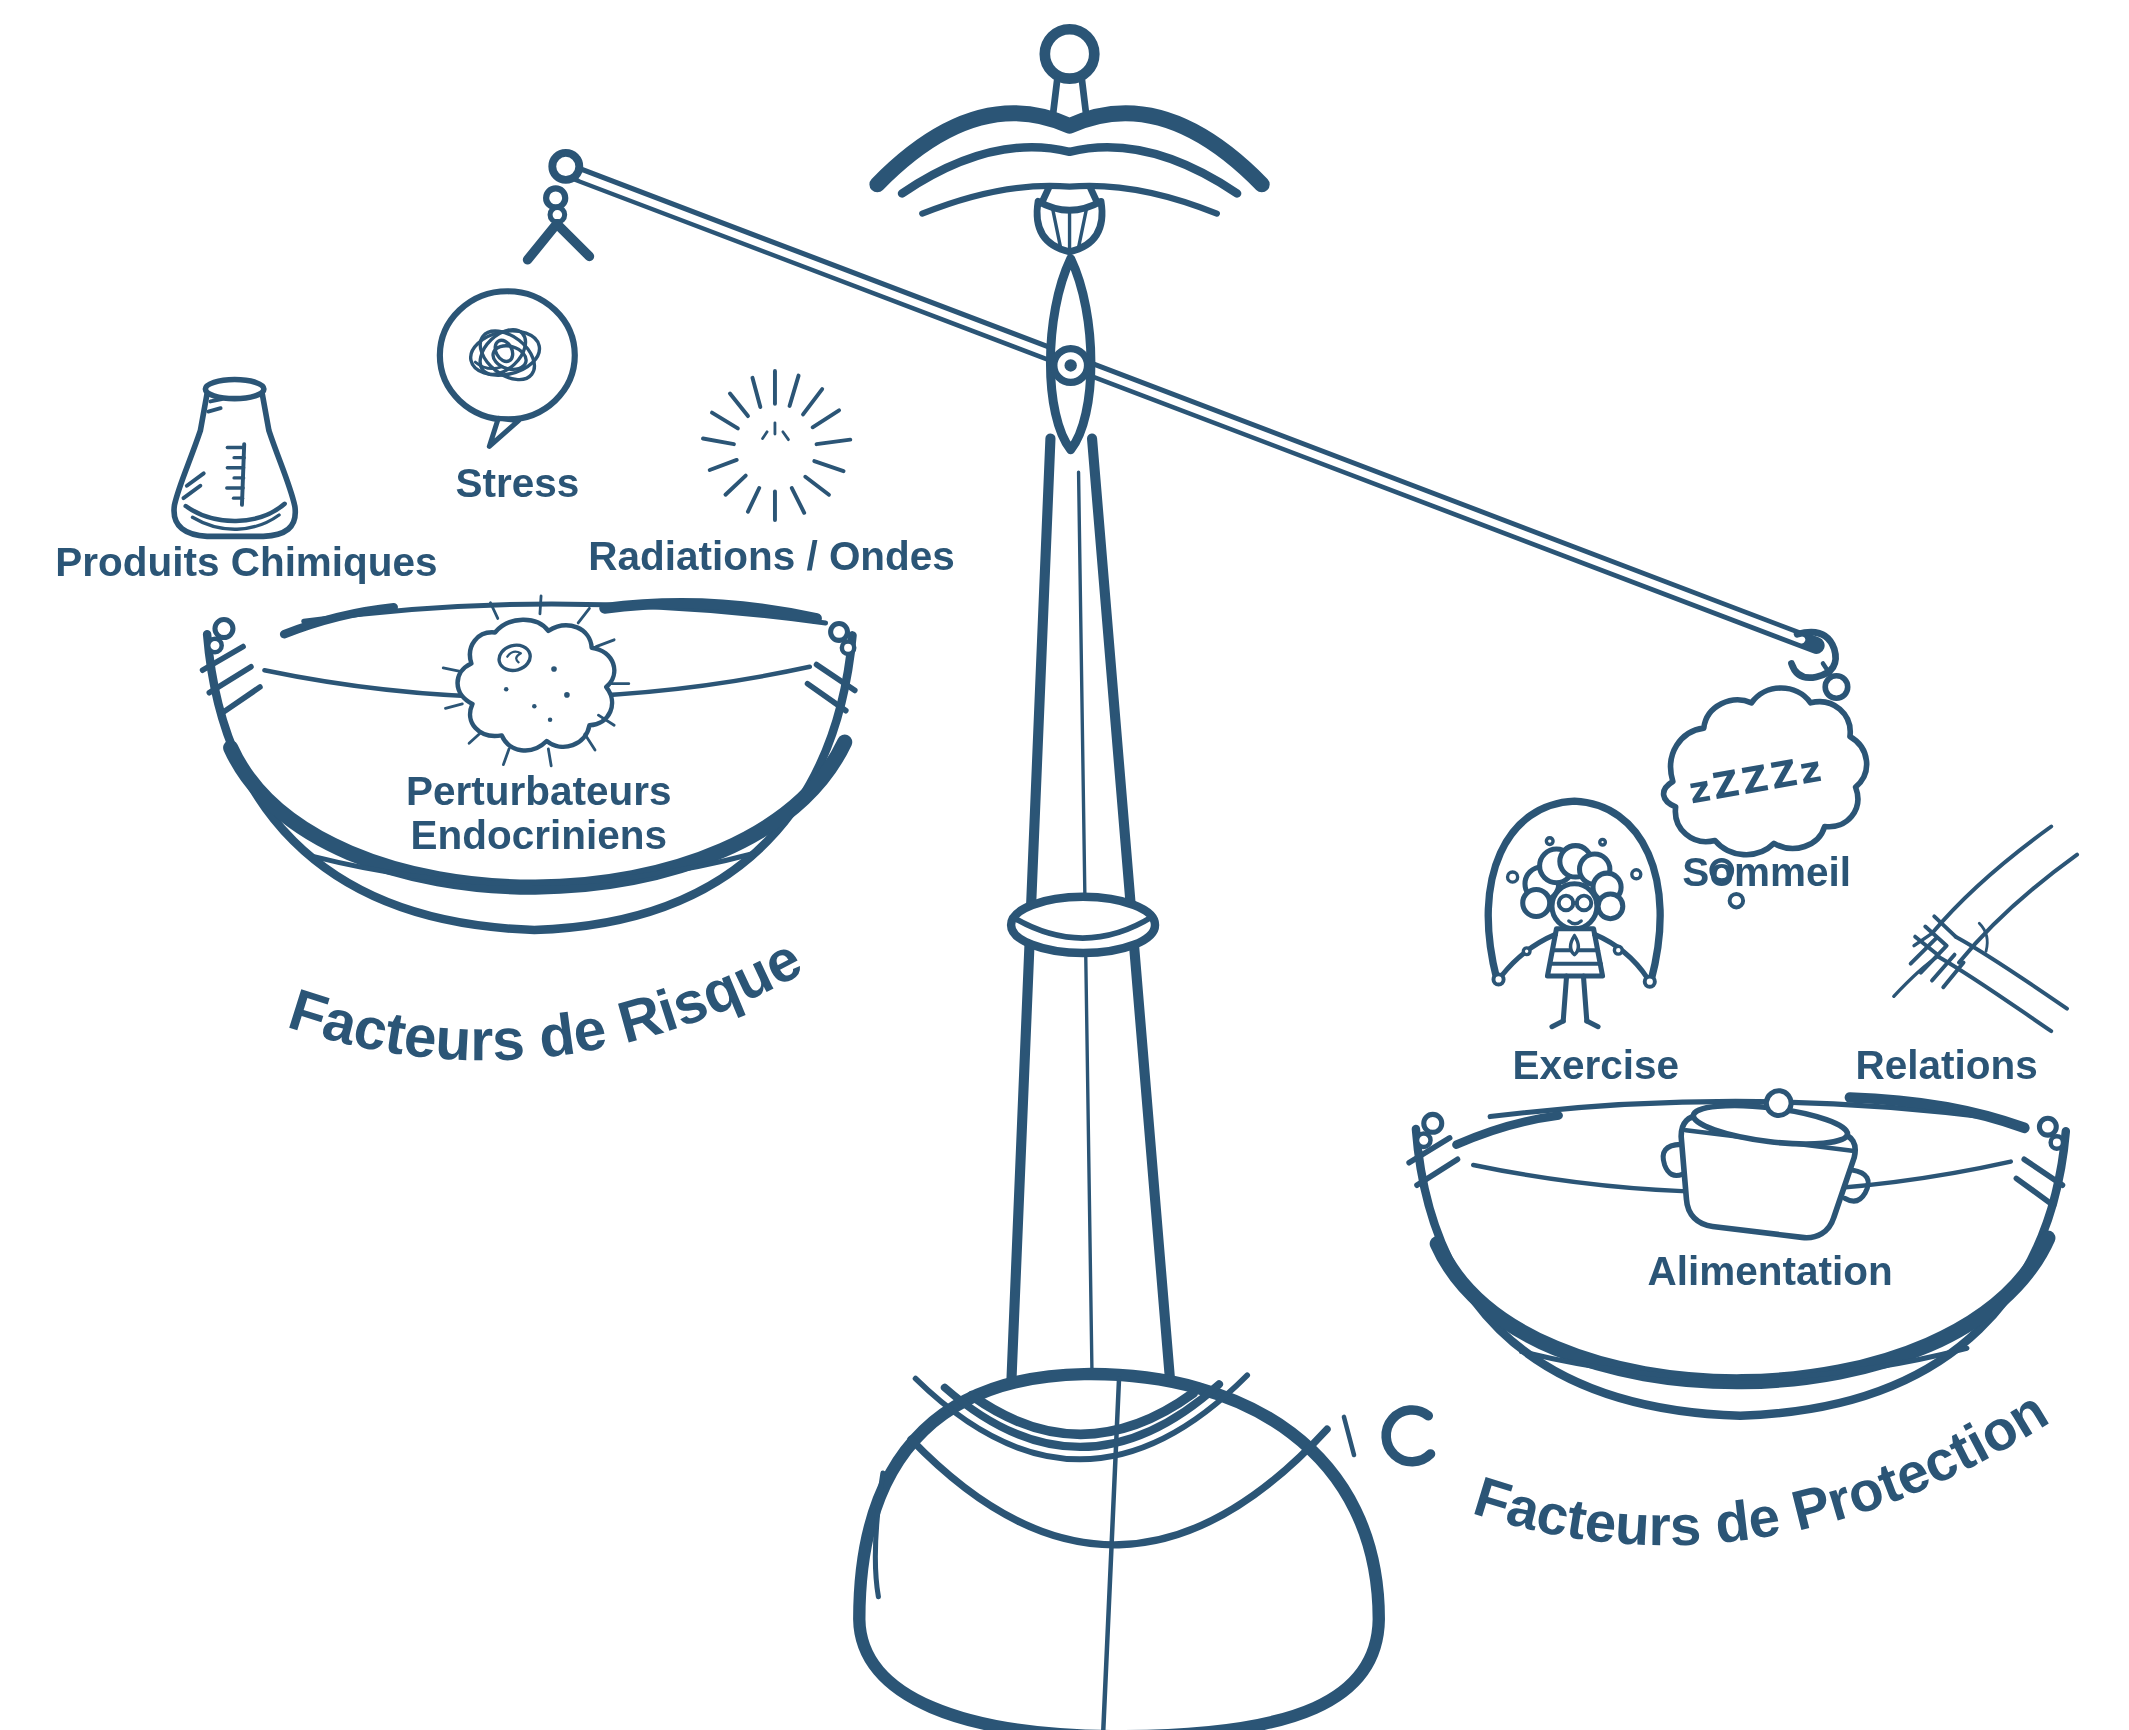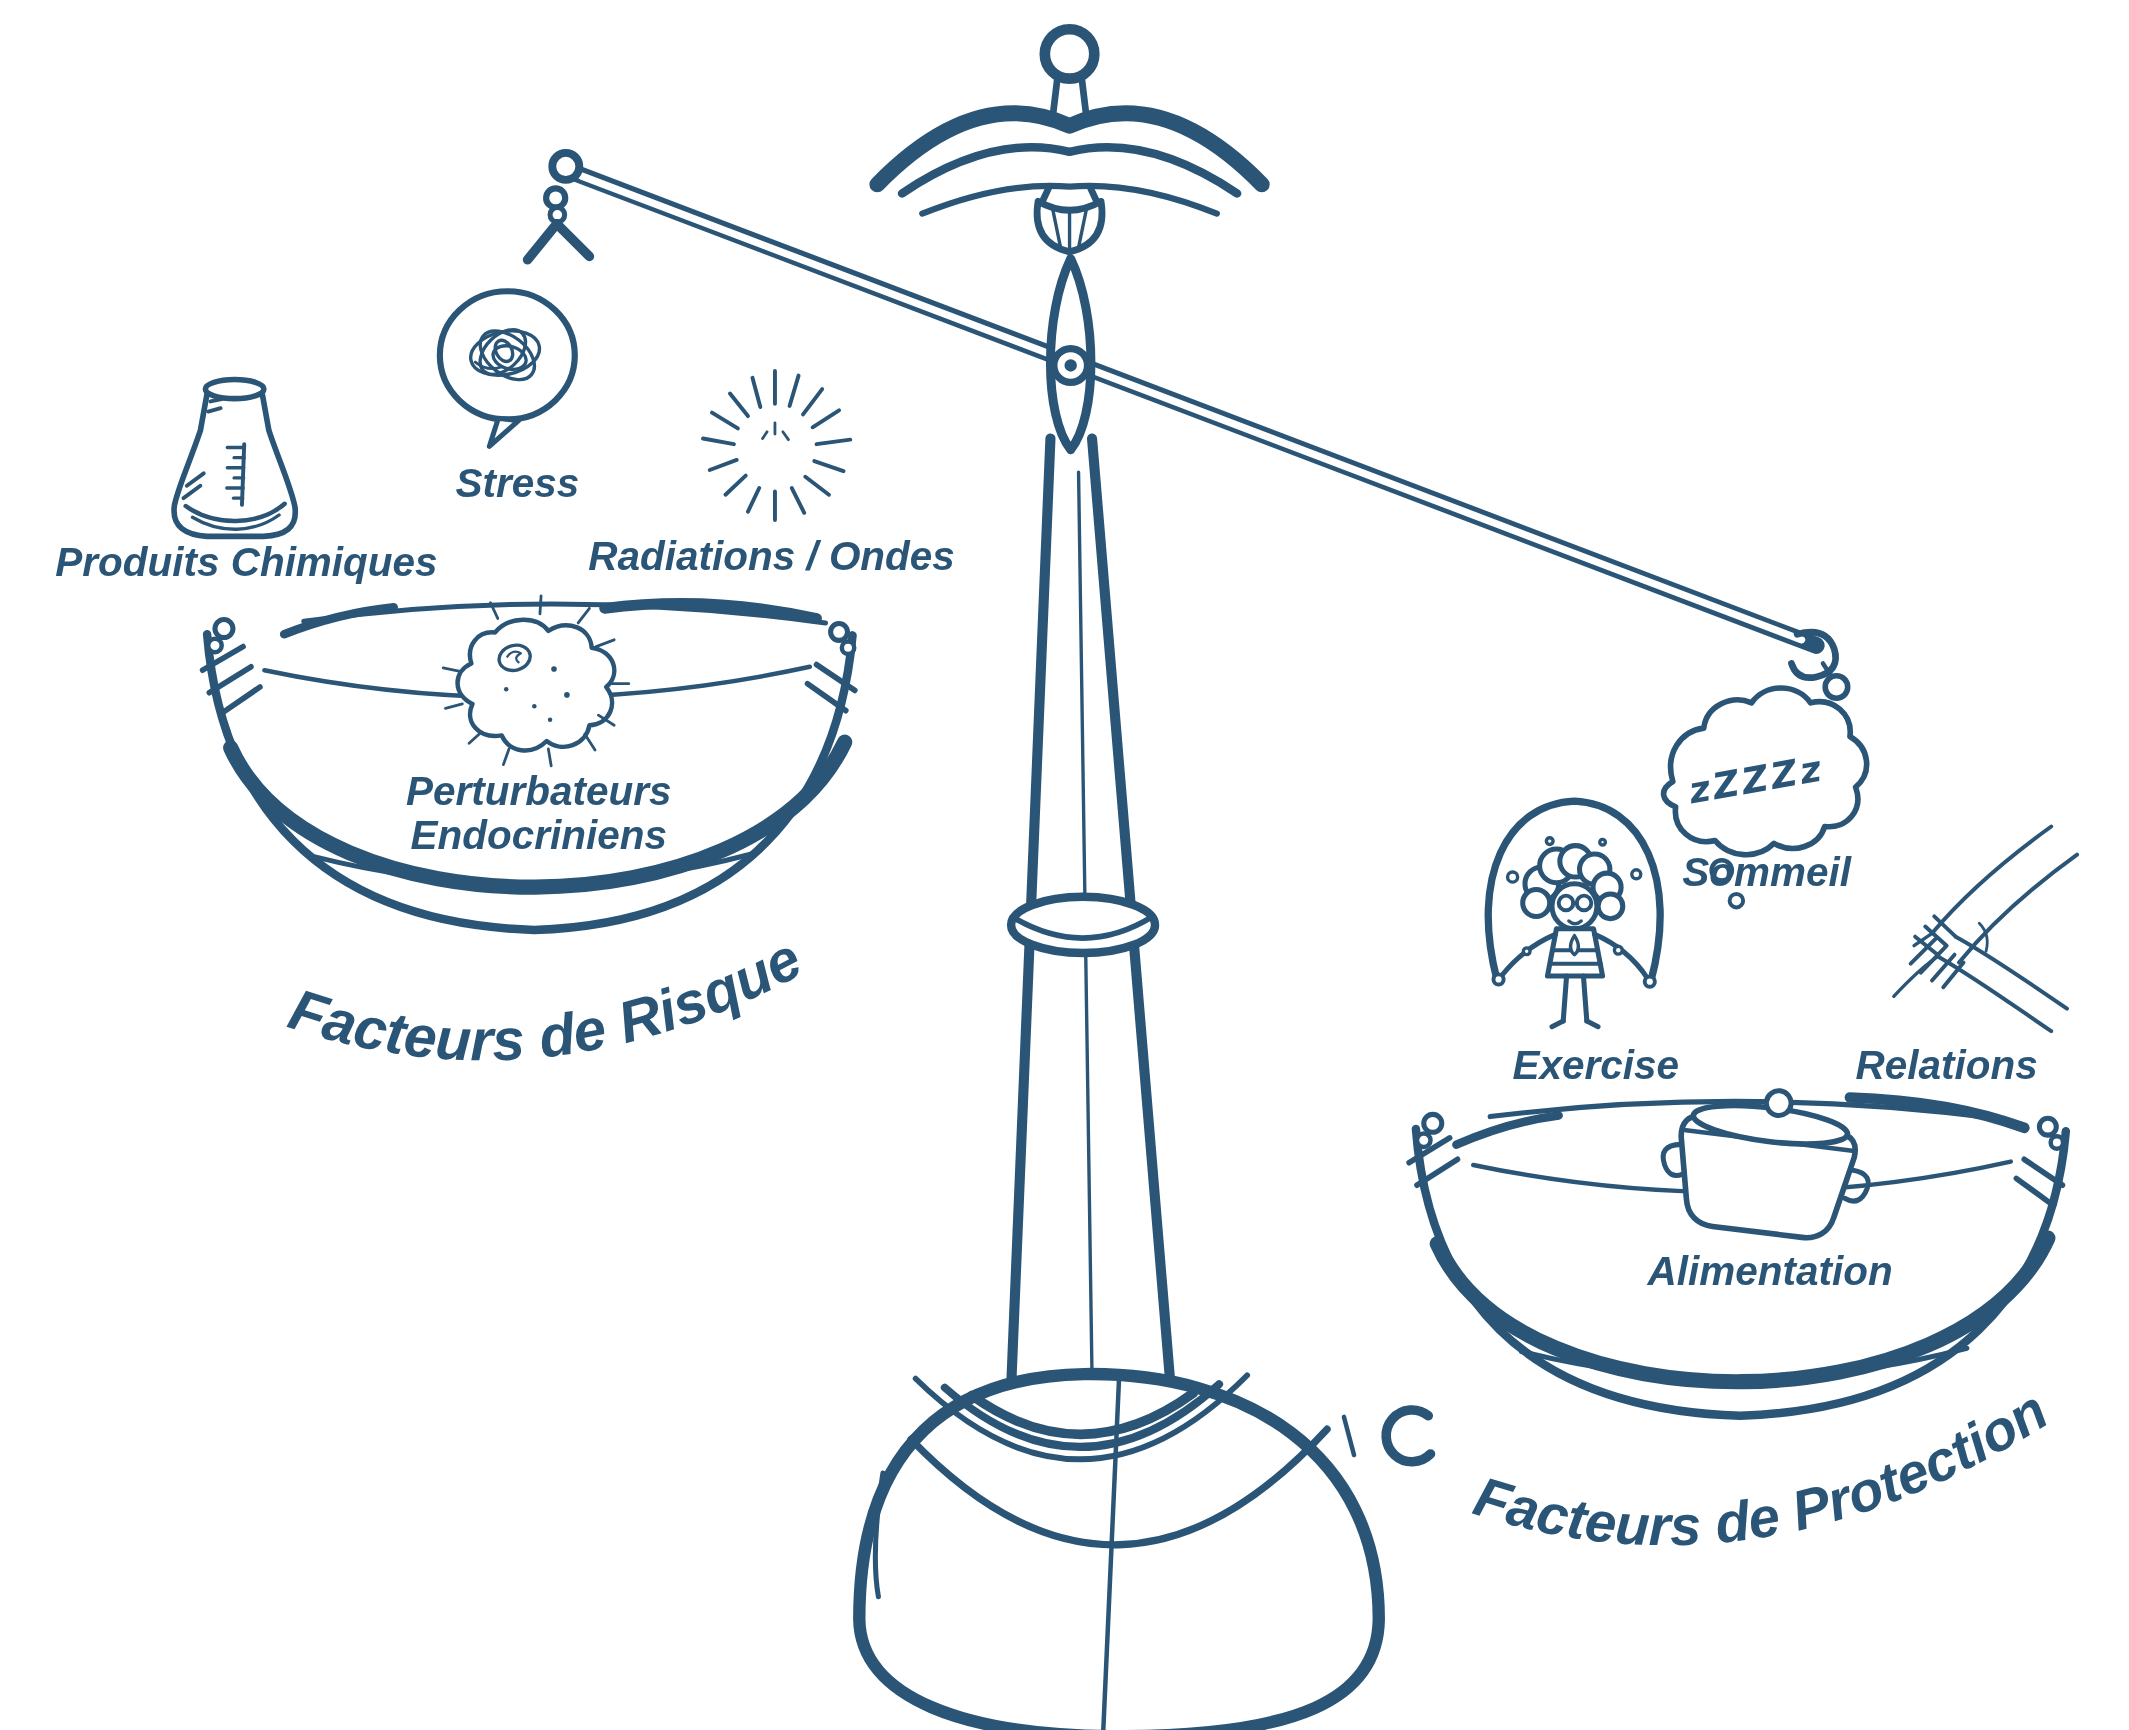--- a/index.html
+++ b/index.html
@@ -1,16 +1,16 @@
 <!DOCTYPE html>
 <html style="font-size:9px"><head>
 <meta charset="utf-8">
 <style>
   html,body{margin:0;padding:0;background:#ffffff;}
-  .canvas{position:relative;width:2129px;height:1730px;background:#ffffff;overflow:hidden;font-style:italic;}
+  .canvas{position:relative;width:2129px;height:1730px;background:#ffffff;overflow:hidden;}
   svg{display:block;}
   svg *{stroke-linecap:round;stroke-linejoin:round;}
   .lbl{font-family:"Liberation Sans",sans-serif;font-weight:700;font-size:72px;}
   .lbl-big{font-family:"Liberation Sans",sans-serif;font-weight:700;}
   .zzz{font-family:"DejaVu Sans",sans-serif;font-weight:700;font-size:64px;letter-spacing:6px;}
 </style>
 </head>
 <body>
 
 <div class="canvas">

